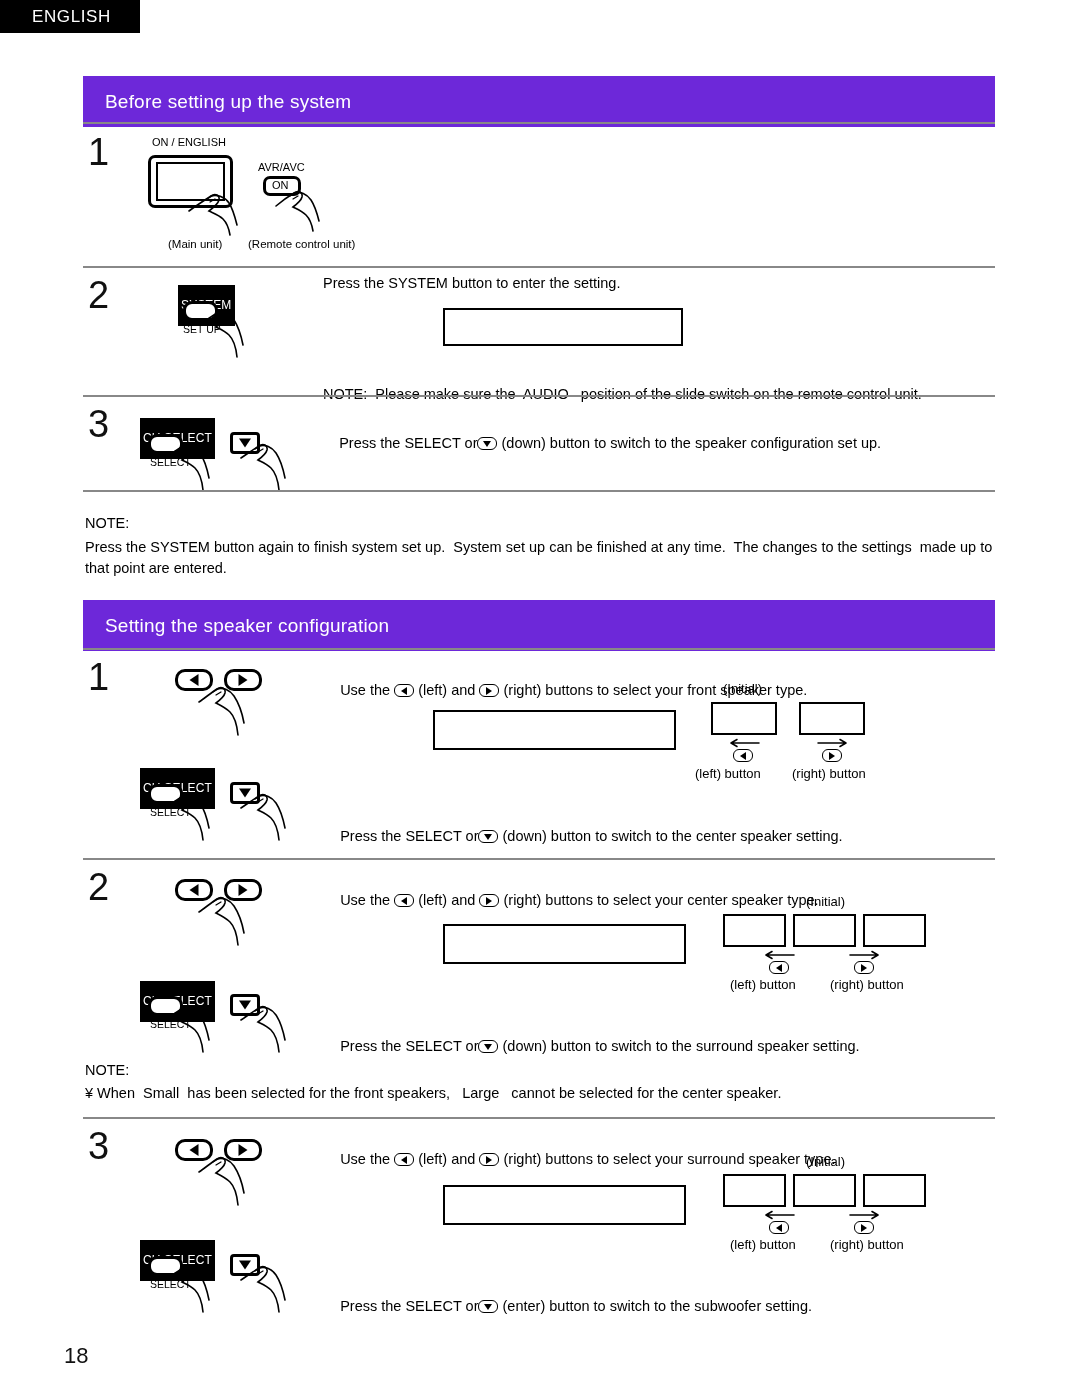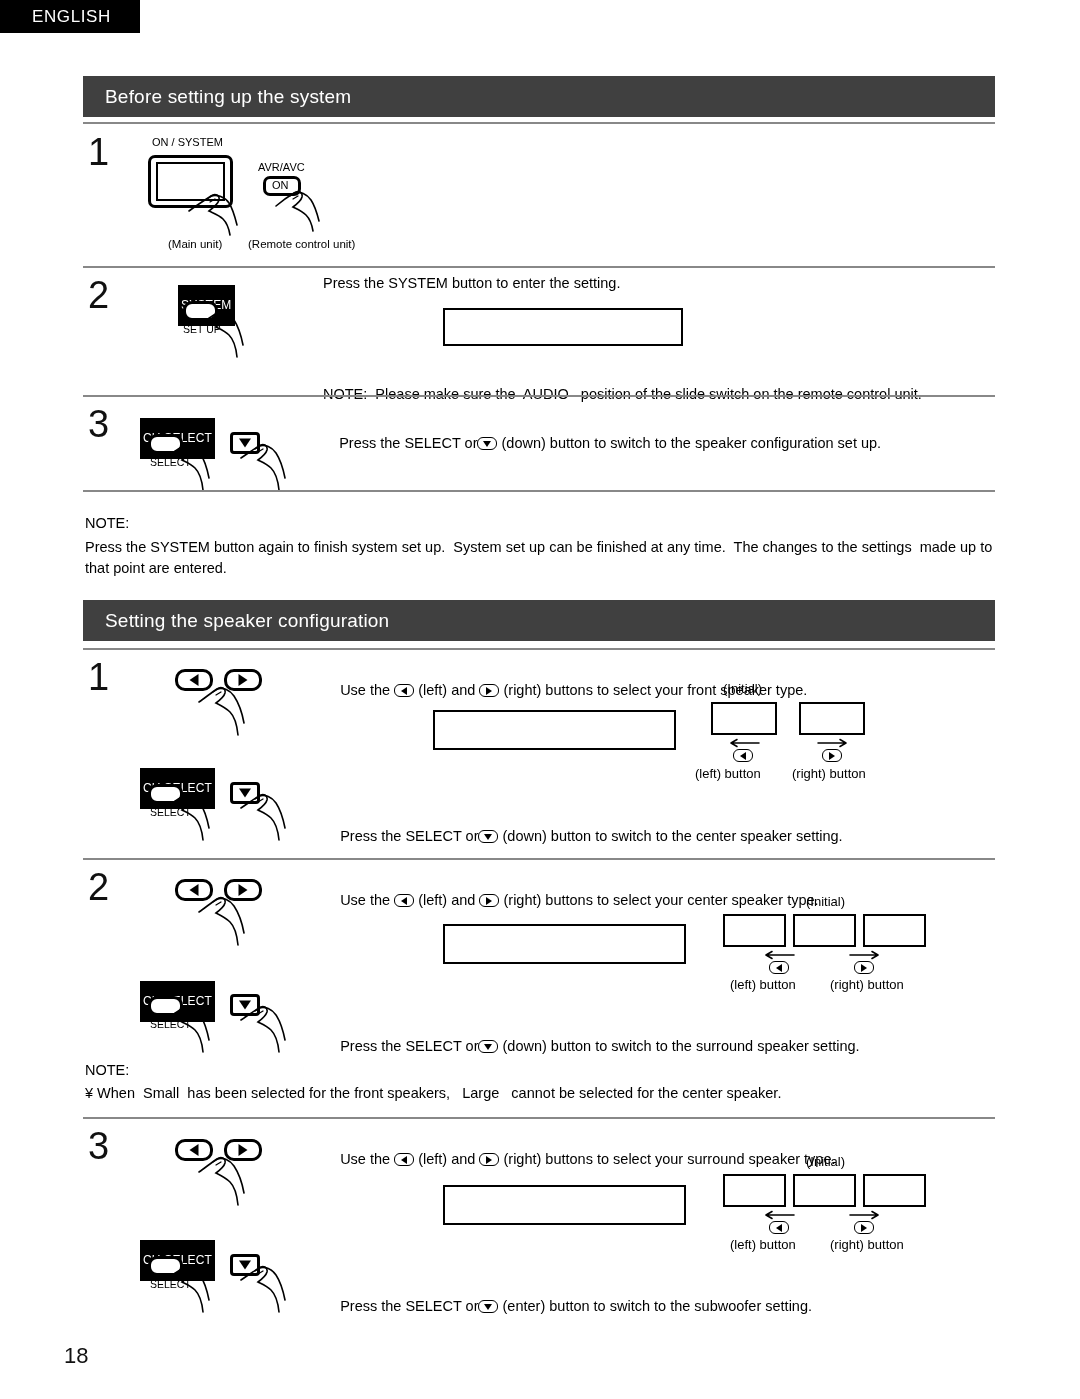--- a/index.html
+++ b/index.html
@@ -34,22 +34,22 @@
     align-items: center;
     padding-left: 32px;
     box-sizing: border-box;
   }
 
   
   .section-bar {
     position: absolute;
     left: 83px;
     width: 912px;
-    height: 41px;
-    background: #404040;
+    height: 51px;
+    background: #6d28d9;
     color: #ffffff;
     font-size: 19px;
     display: flex;
     align-items: center;
     padding-left: 22px;
     box-sizing: border-box;
     letter-spacing: 0.2px;
   }
 
   
@@ -203,21 +203,21 @@
 <div id="page">
 
   <div class="lang-tab">ENGLISH</div>
 
   <div class="section-bar" style="top:76px;">Before setting up the system</div>
 
   <div class="rule" style="top:122px;"></div>
 
   <div class="step-num" style="left:88px; top:133px;">1</div>
 
-  <div class="plainlbl" style="left:152px; top:136px; font-size:11px;">ON / SYSTEM</div>
+  <div class="plainlbl" style="left:152px; top:136px; font-size:11px;">ON / ENGLISH</div>
 
   <div class="pushbtn" style="left:148px; top:155px; width:85px; height:53px; border-radius:7px;"></div>
   <div style="position:absolute; left:156px; top:162px; width:69px; height:39px; border:2px solid #000; box-sizing:border-box; background:#fff;"></div>
 
   <svg class="abs-svg" style="left:185px; top:185px;" width="80" height="55" viewBox="0 0 80 55">
     <path d="M4,26 C12,20 20,15 26,11 C30,8 35,10 34,15 C33,19 28,23 24,26 C28,28 34,30 38,34 C42,38 44,44 45,50" fill="none" stroke="#000" stroke-width="1.6" stroke-linecap="round"></path>
     <path d="M26,11 C32,9 40,12 44,18 C48,24 50,32 52,40" fill="none" stroke="#000" stroke-width="1.6" stroke-linecap="round"></path>
     <path d="M22,14 l5,-3 M25,17 l5,-3" stroke="#000" stroke-width="1.2" stroke-linecap="round"></path>
   </svg>
 

